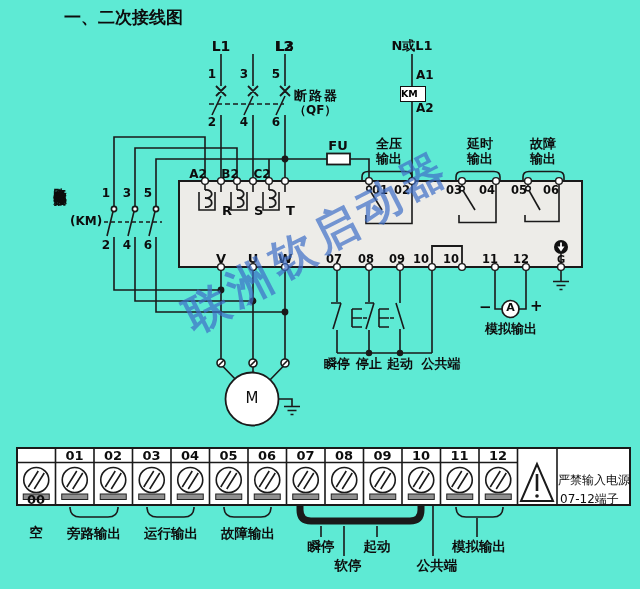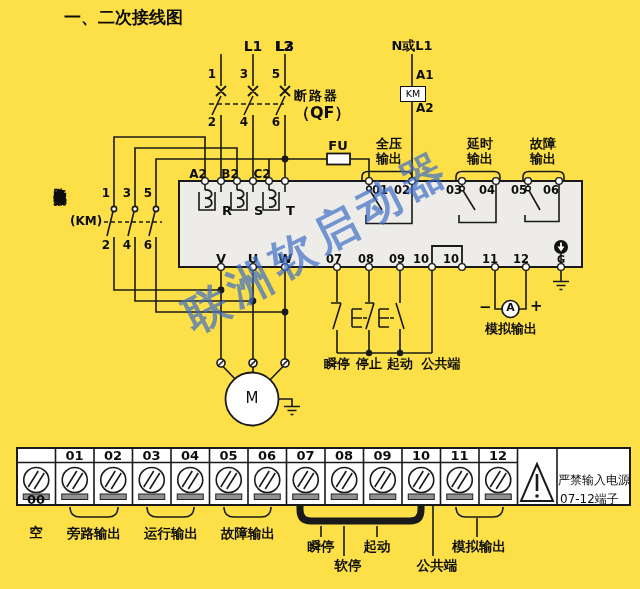--- a/index.html
+++ b/index.html
@@ -1,28 +1,28 @@
 <!DOCTYPE html>
 <html><head>
 <meta charset="utf-8">
 <style>
   html,body{margin:0;padding:0;background:#fff;}
-  #stage{position:relative;width:640px;height:589px;background:#fde047;overflow:hidden;
+  #stage{position:relative;width:640px;height:589px;background:#5eead4;overflow:hidden;
          font-family:"DejaVu Sans",sans-serif;}
   svg{position:absolute;left:0;top:0;z-index:1;}
   .t{position:absolute;z-index:4;color:#0d0d0d;line-height:1.12;white-space:pre-line;
      font-family:"DejaVu Sans",sans-serif;}
   .b{font-weight:bold;}
   .c{text-align:center;}
   .r{text-align:right;}
   .vert{writing-mode:vertical-rl;text-orientation:upright;letter-spacing:1px;}
   .wm{position:absolute;z-index:6;font-size:44px;font-weight:bold;opacity:.70;
       transform:rotate(-27deg);font-family:"DejaVu Sans",sans-serif;}
   .kmbox{position:absolute;z-index:4;border:1.6px solid #111;background:#fff;
-         text-align:center;font-weight:normal;}
+         font-weight:bold;}
 </style>
 </head>
 <body>
 
 <div id="stage">
 
 <svg width="640" height="589" viewBox="0 0 640 589">
   <g stroke="#1a1a1a" stroke-width="1.6" fill="none">
 
     <path d="M221,54 V86 M253,54 V86 M285,54 V86"></path>
@@ -200,33 +200,33 @@
     <path d="M321,526 V537 M344,526 V556 M377,526 V537 M433,506 V556 M477,518 V537"></path>
 
     <path d="M537,464 L521,501 H553 Z" stroke-width="2"></path>
     <path d="M537,474 V491" stroke-width="2.6"></path>
     <circle cx="537" cy="496" r="1.8" fill="#1a1a1a" stroke="none"></circle>
   </g>
 </svg>
 
 <div class="t b" style="left:64px;top:8px;font-size:17px;">一、二次接线图</div>
 
-<div class="t b c" style="left:207px;top:39px;width:28px;font-size:14px;margin-left:32px;">L1</div>
+<div class="t b c" style="left:207px;top:39px;width:28px;font-size:14px;">L1</div>
 <div class="t b c" style="left:239px;top:39px;width:28px;font-size:14px;margin-left:31px;">L2</div>
 <div class="t b c" style="left:271px;top:39px;width:28px;font-size:14px;">L3</div>
 <div class="t b c" style="left:382px;top:39px;width:60px;font-size:13px;">N或L1</div>
 
 <div class="t b r" style="left:203px;top:68px;width:13px;font-size:12px;">1</div>
 <div class="t b r" style="left:235px;top:68px;width:13px;font-size:12px;">3</div>
 <div class="t b r" style="left:267px;top:68px;width:13px;font-size:12px;">5</div>
 <div class="t b r" style="left:203px;top:116px;width:13px;font-size:12px;">2</div>
 <div class="t b r" style="left:235px;top:116px;width:13px;font-size:12px;">4</div>
 <div class="t b r" style="left:267px;top:116px;width:13px;font-size:12px;">6</div>
 <div class="t b" style="left:294px;top:89px;font-size:13px;letter-spacing:2px;">断路器</div>
-<div class="t b" style="left:294px;top:104px;font-size:16px;">（QF）</div>
+<div class="t b" style="left:294px;top:104px;font-size:12px;">（QF）</div>
 
 <div class="t b vert" style="left:52px;top:177px;font-size:13px;height:100px;">旁路电磁接触器</div>
 <div class="t b" style="left:70px;top:215px;font-size:12px;">(KM)</div>
 <div class="t b r" style="left:98px;top:187px;width:12px;font-size:12px;">1</div>
 <div class="t b r" style="left:119px;top:187px;width:12px;font-size:12px;">3</div>
 <div class="t b r" style="left:140px;top:187px;width:12px;font-size:12px;">5</div>
 <div class="t b r" style="left:98px;top:239px;width:12px;font-size:12px;">2</div>
 <div class="t b r" style="left:119px;top:239px;width:12px;font-size:12px;">4</div>
 <div class="t b r" style="left:140px;top:239px;width:12px;font-size:12px;">6</div>
 

